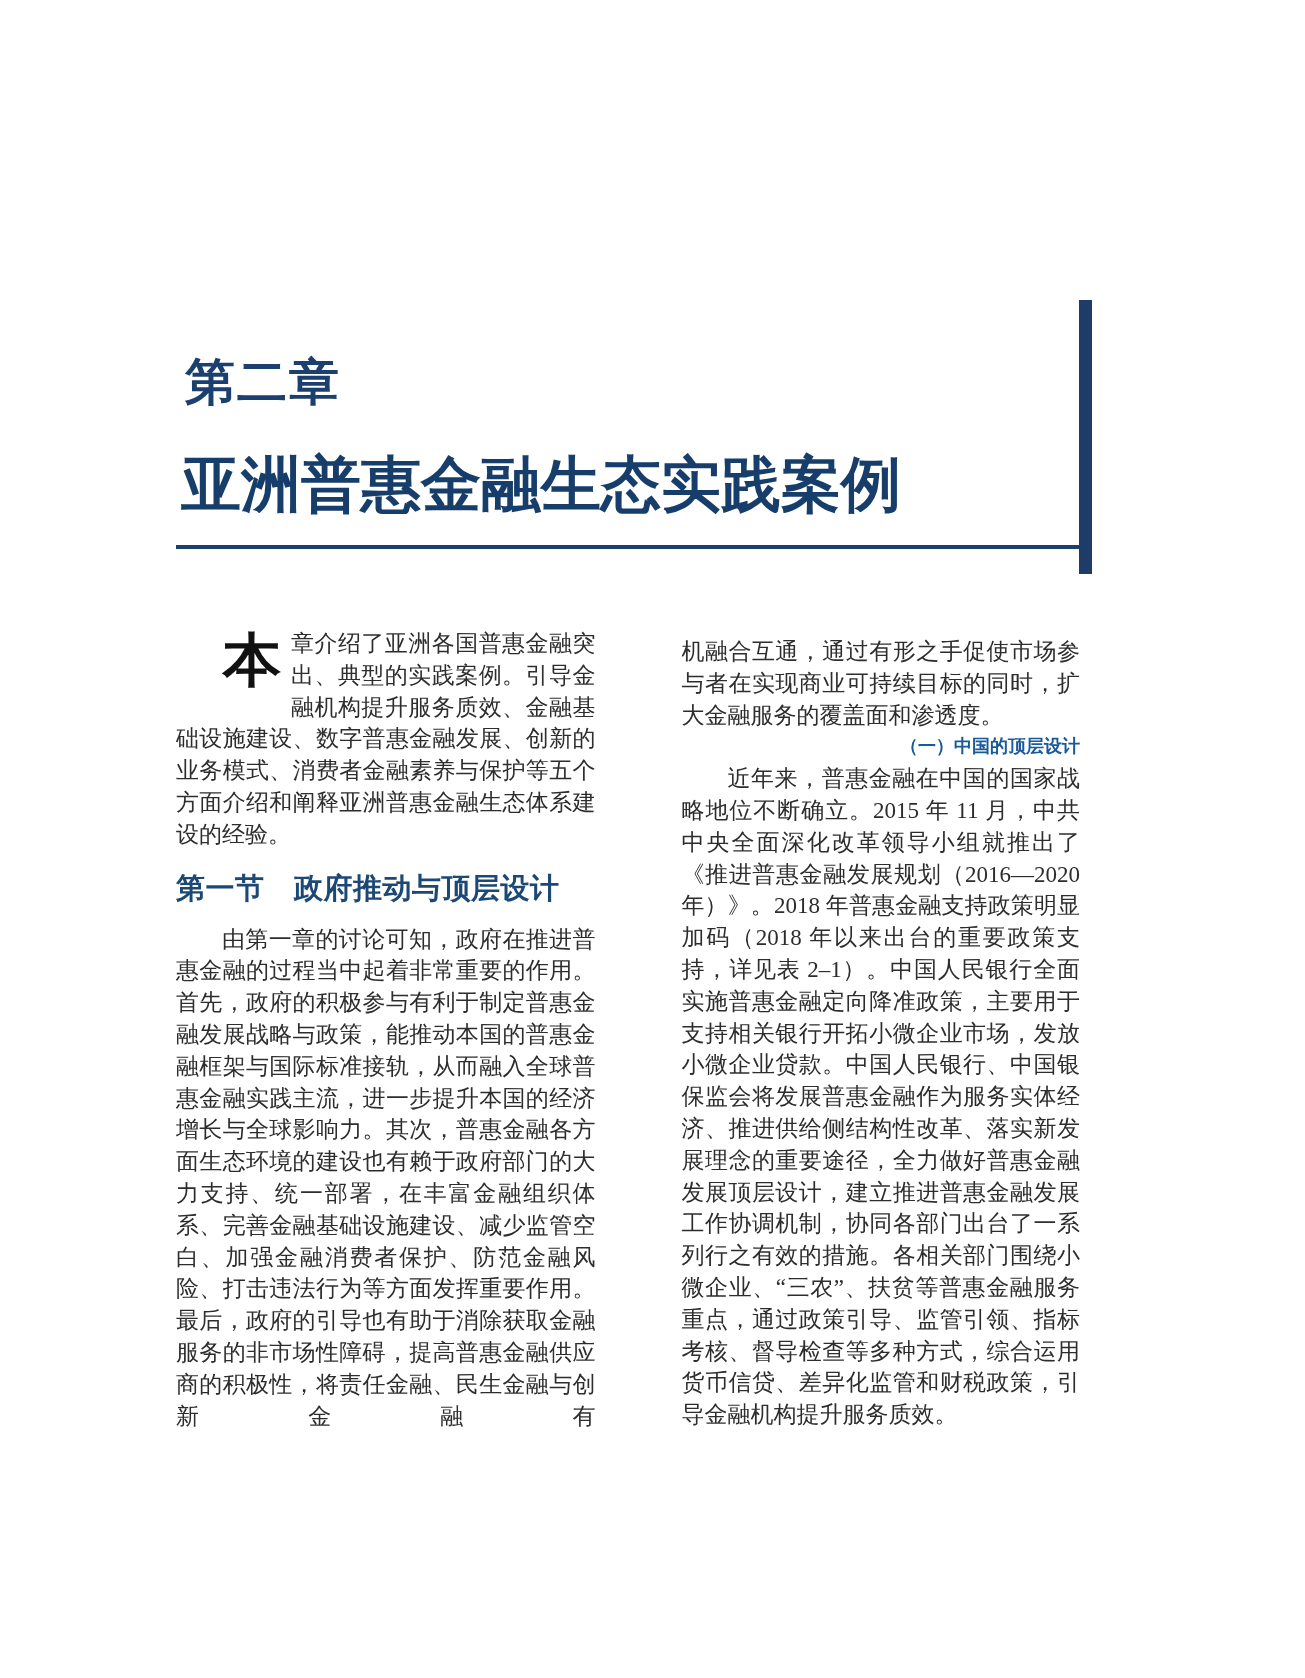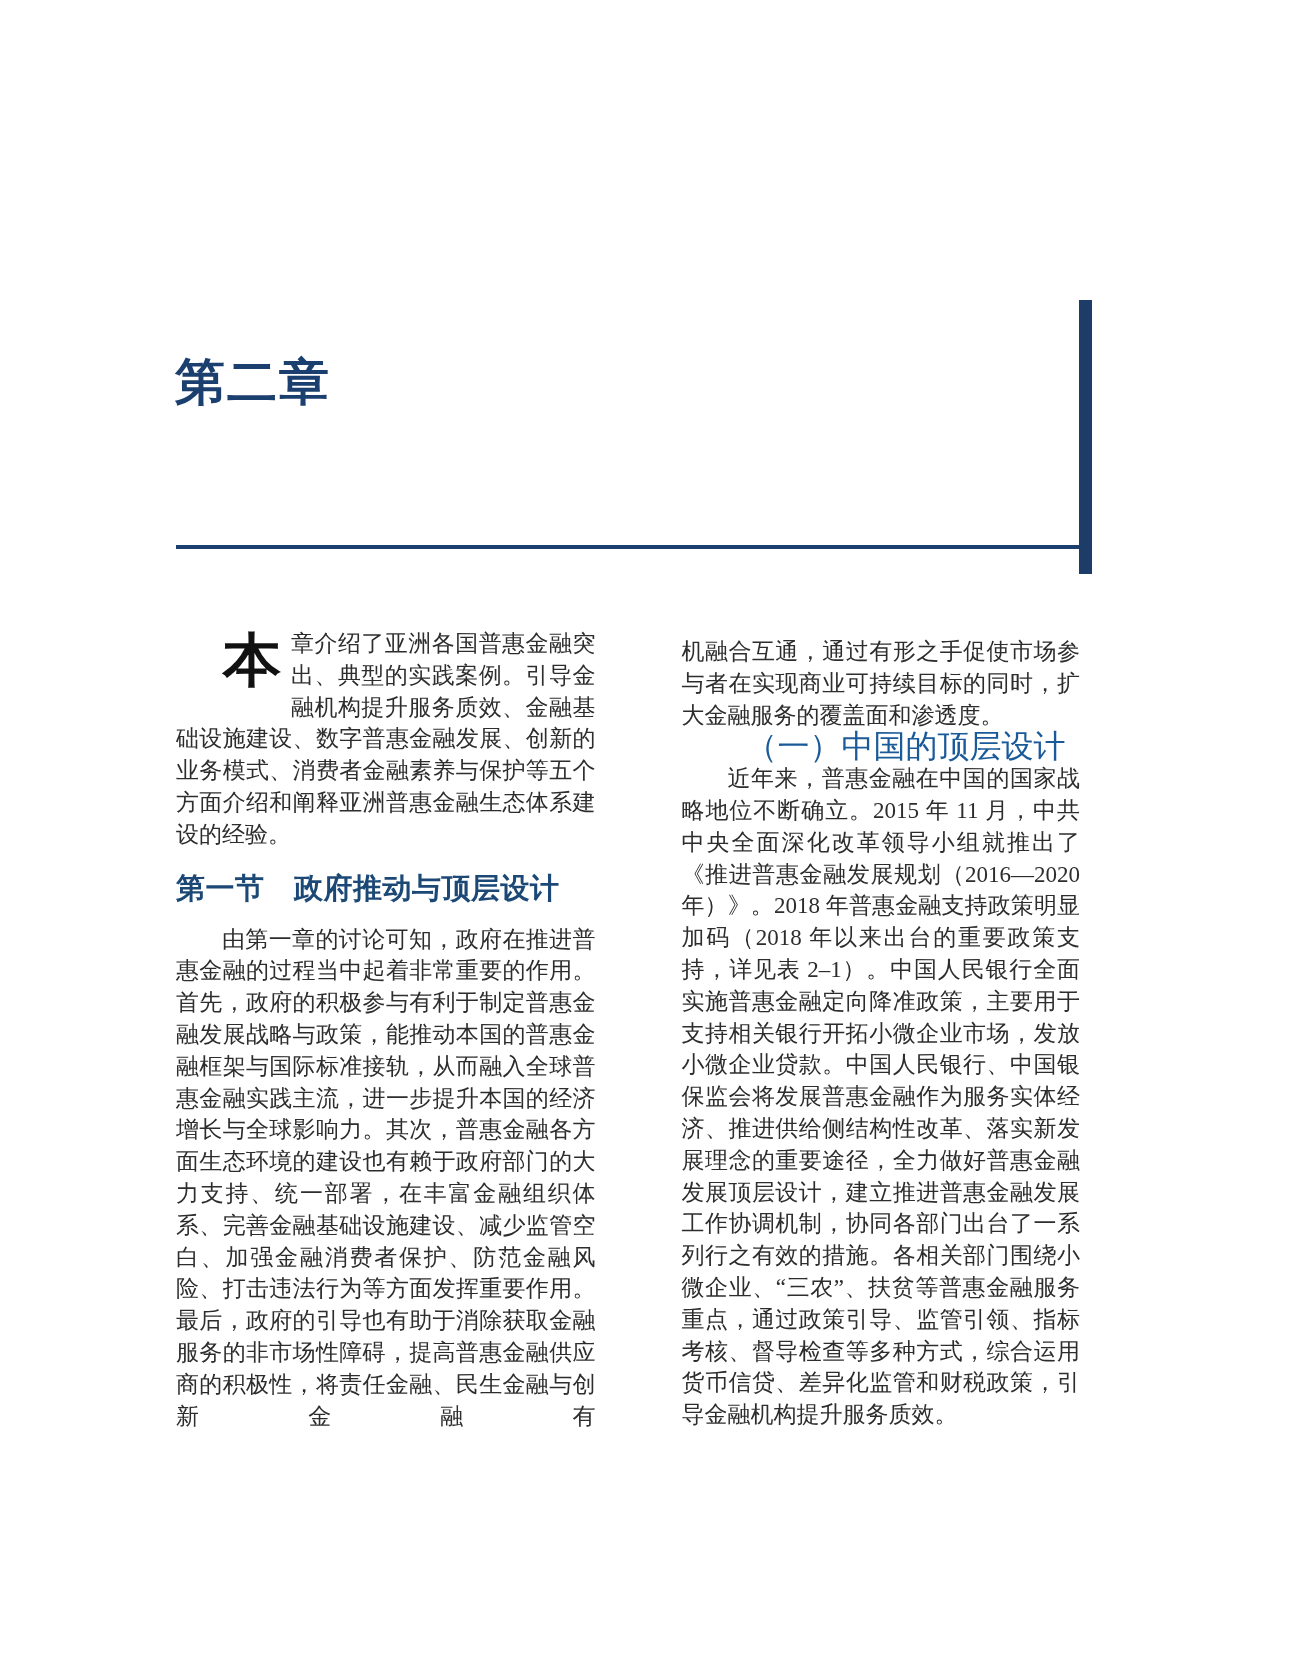--- a/index.html
+++ b/index.html
@@ -11,21 +11,21 @@
     position: relative;
     width: 1305px;
     height: 1678px;
     background: #ffffff;
     overflow: hidden;
     font-family: "Liberation Sans", sans-serif;
   }
   
   .chapter-number {
     position: absolute;
-    left: 175px;
+    left: 185px;
     top: 352px;
     font-family: "Liberation Serif", serif;
     font-weight: bold;
     font-size: 50px;
     line-height: 60px;
     color: #1b3f6e;
     letter-spacing: 2px;
   }
   .chapter-title {
     position: absolute;
@@ -102,35 +102,36 @@
     font-size: 29px;
     line-height: 36px;
     color: #1c4876;
     text-align: left;
     text-indent: 0;
     letter-spacing: 0.5px;
   }
   .subsection-heading {
     margin: 0;
     font-family: "Liberation Sans", sans-serif;
-    font-weight: normal;
-    font-size: 32px;
+    font-weight: bold;
+    font-size: 18px;
     line-height: 31.8px;
     color: #1a5a99;
     text-indent: 2em;
-    text-align: left;
+    text-align: right;
   }
 </style>
 </head>
 <body>
 
 <div class="page">
 
   <div class="chapter-number">第二章</div>
 
+  <h1 class="chapter-title">亚洲普惠金融生态实践案例</h1>
 
   <div class="rule-h"></div>
   <div class="rule-v"></div>
 
   <div class="columns">
 
     <section class="col col-left">
       <p class="para">
         <span class="dropcap">本</span><span>章介绍了亚洲各国普惠金融突出、典型的实践案例。引导金融机构提升服务质效、金融基础设施建设、数字普惠金融发展、创新的业务模式、消费者金融素养与保护等五个方面介绍和阐释亚洲普惠金融生态体系建设的经验。</span>
       </p>

